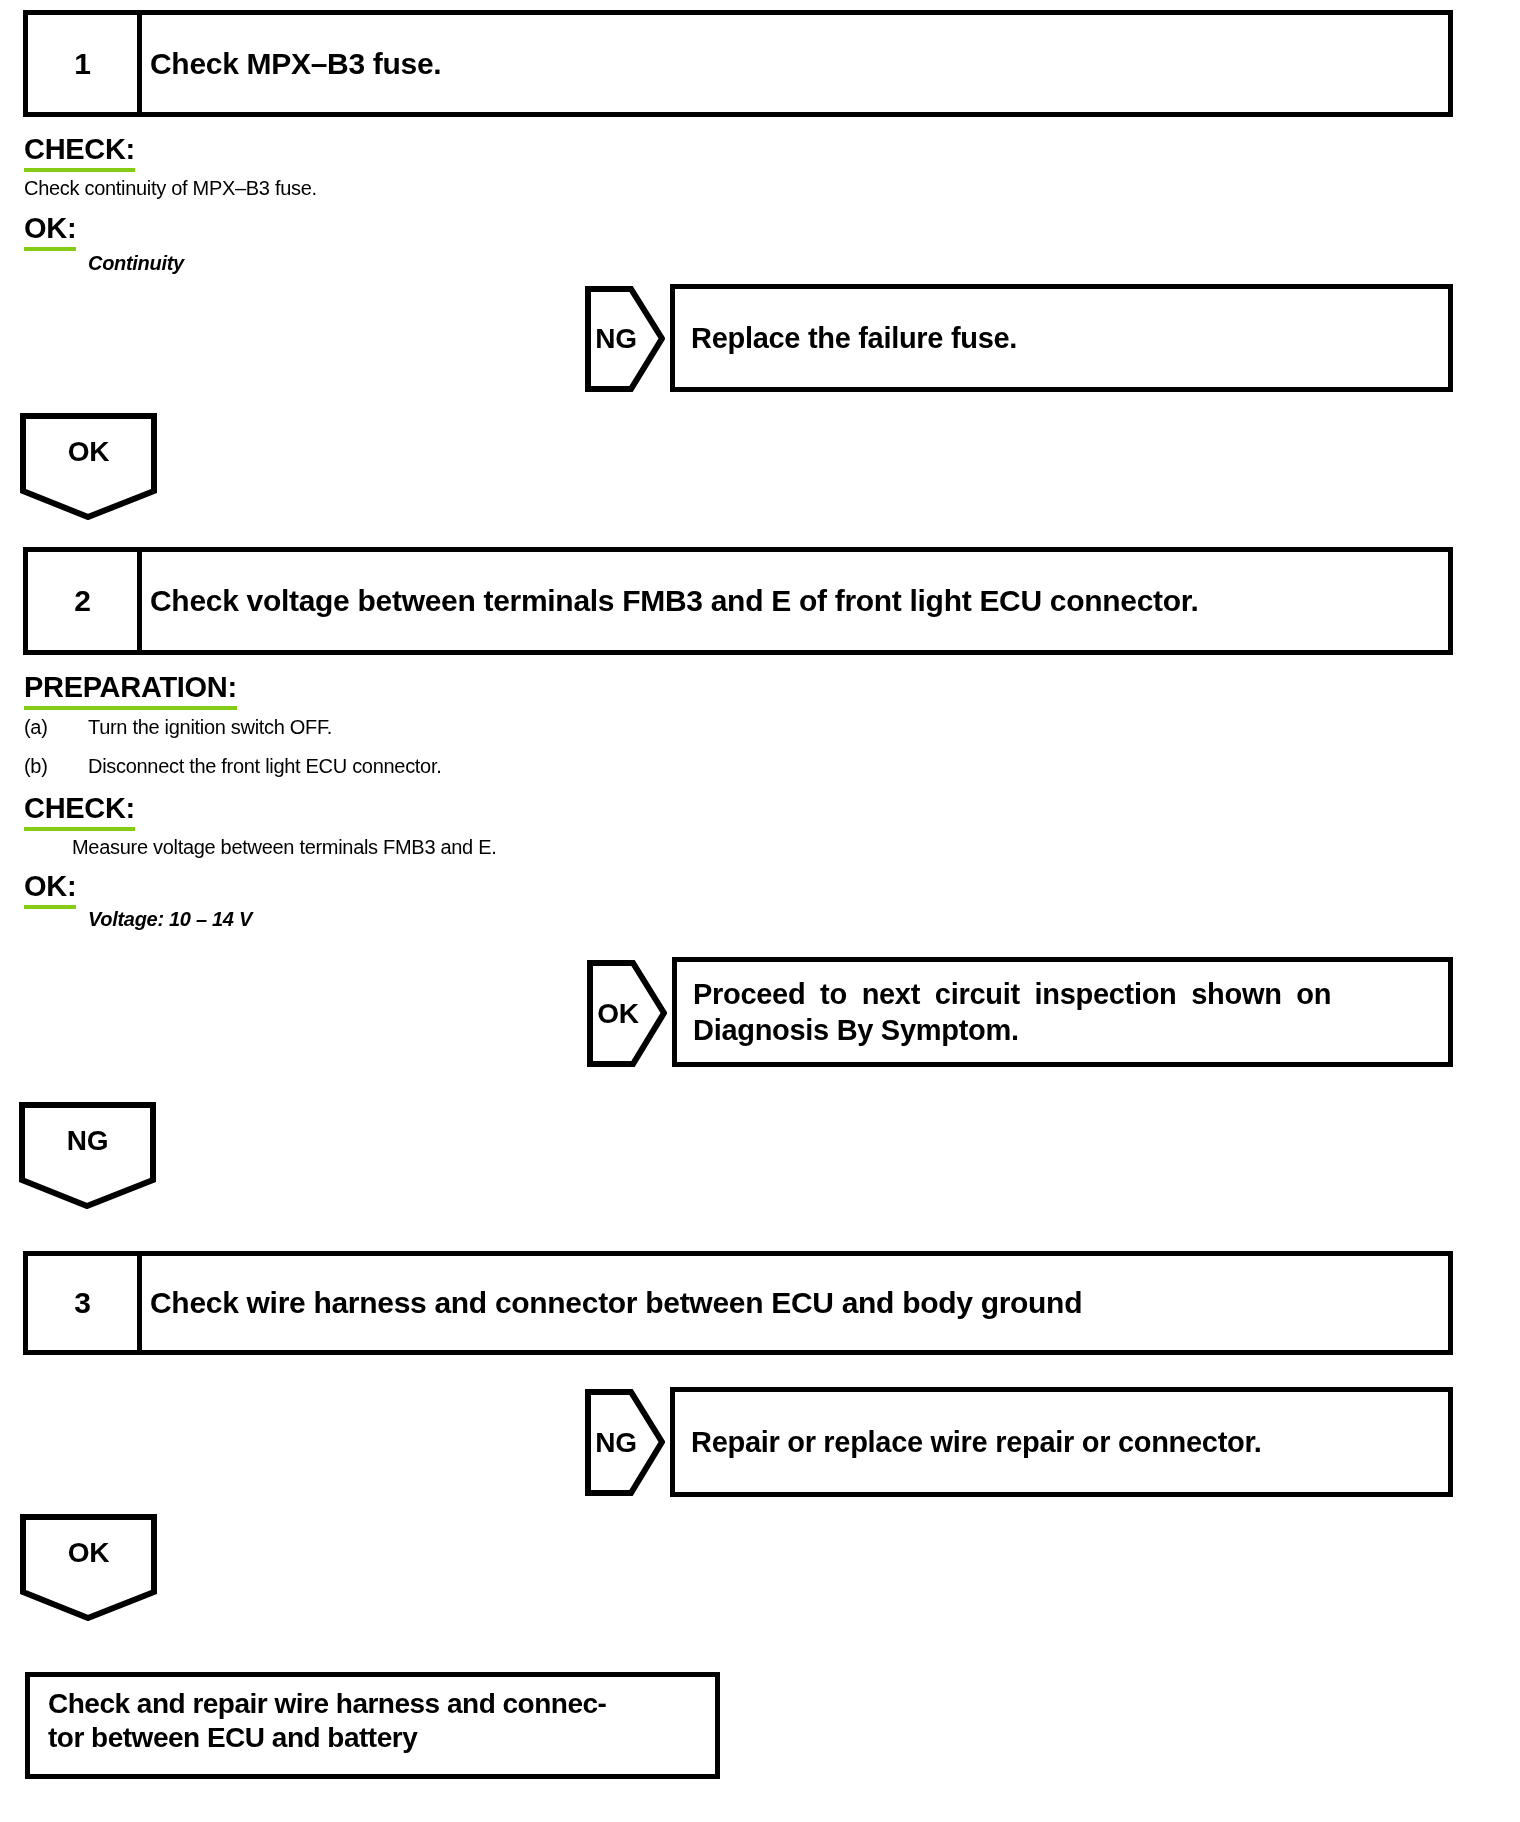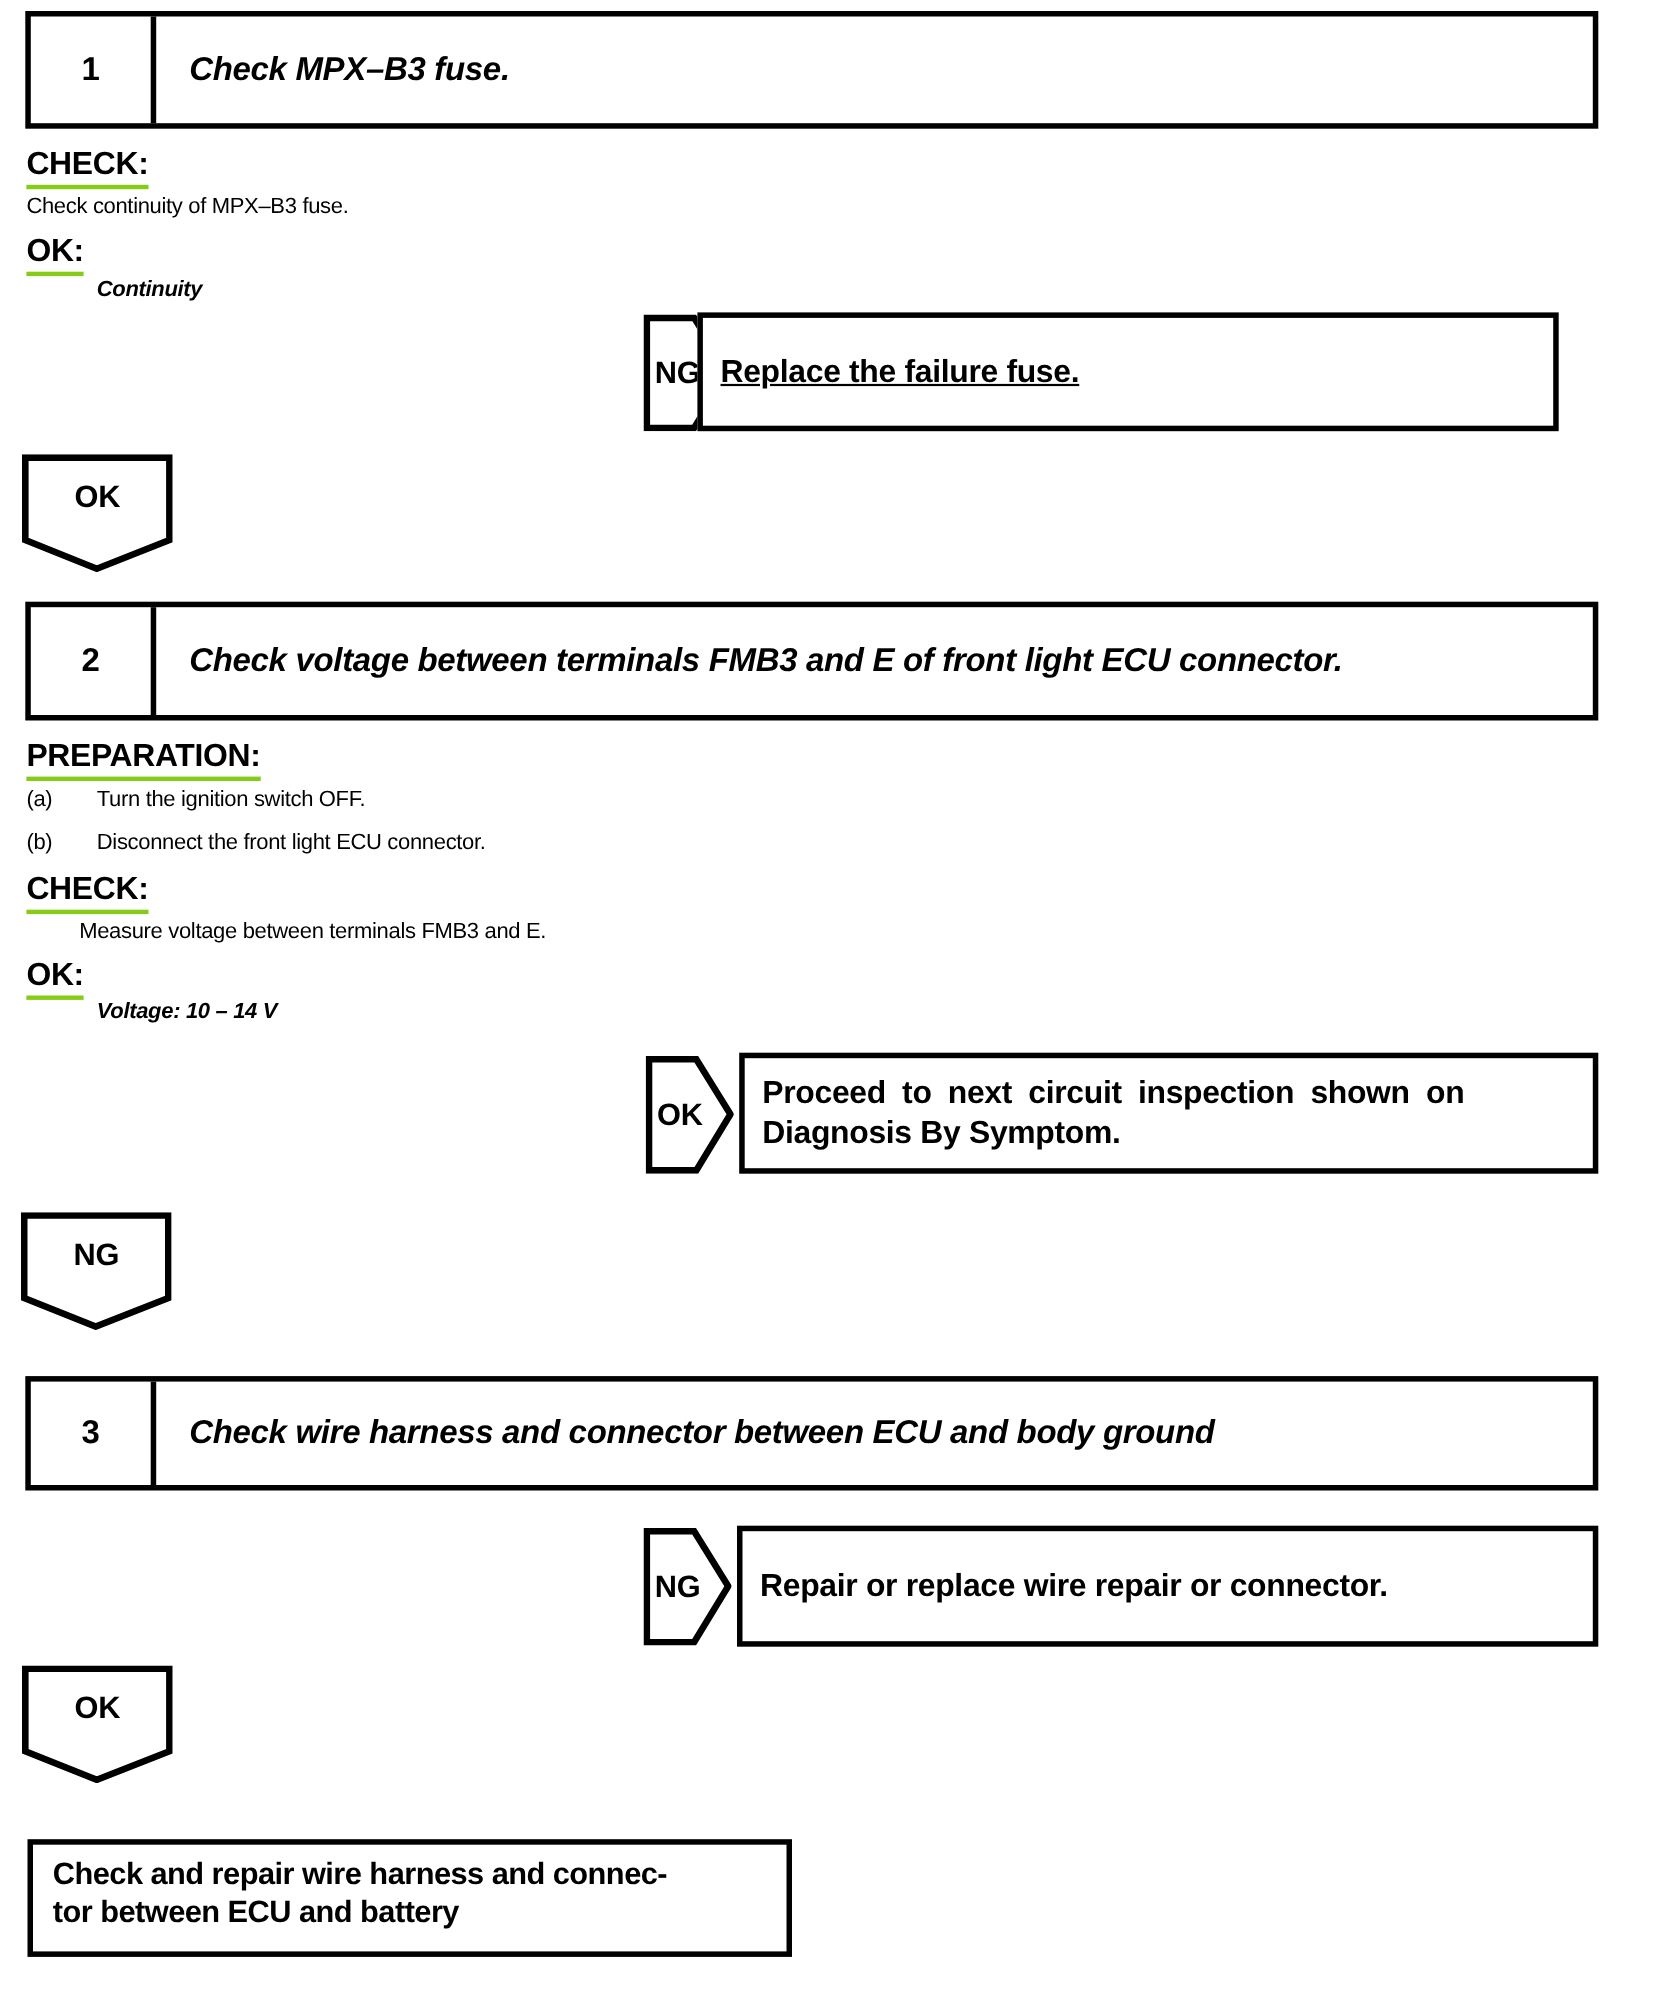--- a/index.html
+++ b/index.html
@@ -8,22 +8,22 @@
     background:#ffffff;color:#000000;
     font-family:"Liberation Sans", sans-serif;
     position:relative;overflow:hidden;
   }
   .abs{position:absolute;}
   .bx{border:5px solid #000;box-sizing:border-box;background:#fff;}
   
   .step{display:flex;align-items:stretch;}
   .num{width:109px;border-right:5px solid #000;display:flex;align-items:center;justify-content:center;
        font-weight:bold;font-size:30px;}
-  .ttl{flex:1;display:flex;align-items:center;padding-left:30px;font-weight:bold;font-size:30px;
-       letter-spacing:-0.3px;white-space:nowrap;font-style:italic;}
+  .ttl{flex:1;display:flex;align-items:center;padding-left:8px;font-weight:bold;font-size:30px;
+       letter-spacing:-0.3px;white-space:nowrap;}
   
   .line{position:absolute;font-size:20px;letter-spacing:-0.3px;white-space:nowrap;line-height:1.1;}
   .lab{font-weight:bold;font-size:29px;}
   .u{display:inline-block;border-bottom:4px solid #84cc16;padding-bottom:2px;}
   .b{font-weight:bold;font-style:italic;}
   
   .action{display:flex;align-items:center;padding-left:16px;font-weight:bold;font-size:29px;
           letter-spacing:-0.3px;white-space:nowrap;}
   .action2{display:flex;flex-direction:column;justify-content:center;align-items:flex-start;
            padding-left:16px;font-weight:bold;font-size:29px;letter-spacing:-0.3px;
@@ -56,21 +56,21 @@
   <span class="u">OK:</span>
 </div>
 <div class="line b" style="left:88px;top:252px;">Continuity</div>
 
 <div class="pent" style="left:585px;top:286px;width:80px;height:106px;">
   <svg viewBox="0 0 80 107" preserveAspectRatio="none">
     <polygon points="3,3 46,3 77,53 46,104 3,104" fill="#ffffff" stroke="#000000" stroke-width="6"></polygon>
   </svg>
   <span class="plab plab-right">NG</span>
 </div>
-<div class="abs bx action" style="left:634px;top:284px;width:783px;height:108px;text-decoration:underline;">Replace the failure fuse.</div>
+<div class="abs bx action" style="left:670px;top:284px;width:783px;height:108px;">Replace the failure fuse.</div>
 
 <div class="pent" style="left:20px;top:413px;width:137px;height:107px;">
   <svg viewBox="0 0 137 107" preserveAspectRatio="none">
     <polygon points="3,3 134,3 134,78 68,104 3,78" fill="#ffffff" stroke="#000000" stroke-width="6"></polygon>
   </svg>
   <span class="plab plab-down">OK</span>
 </div>
 
 <div class="abs bx step" style="left:23px;top:547px;width:1430px;height:108px;">
   <div class="num">2</div>

